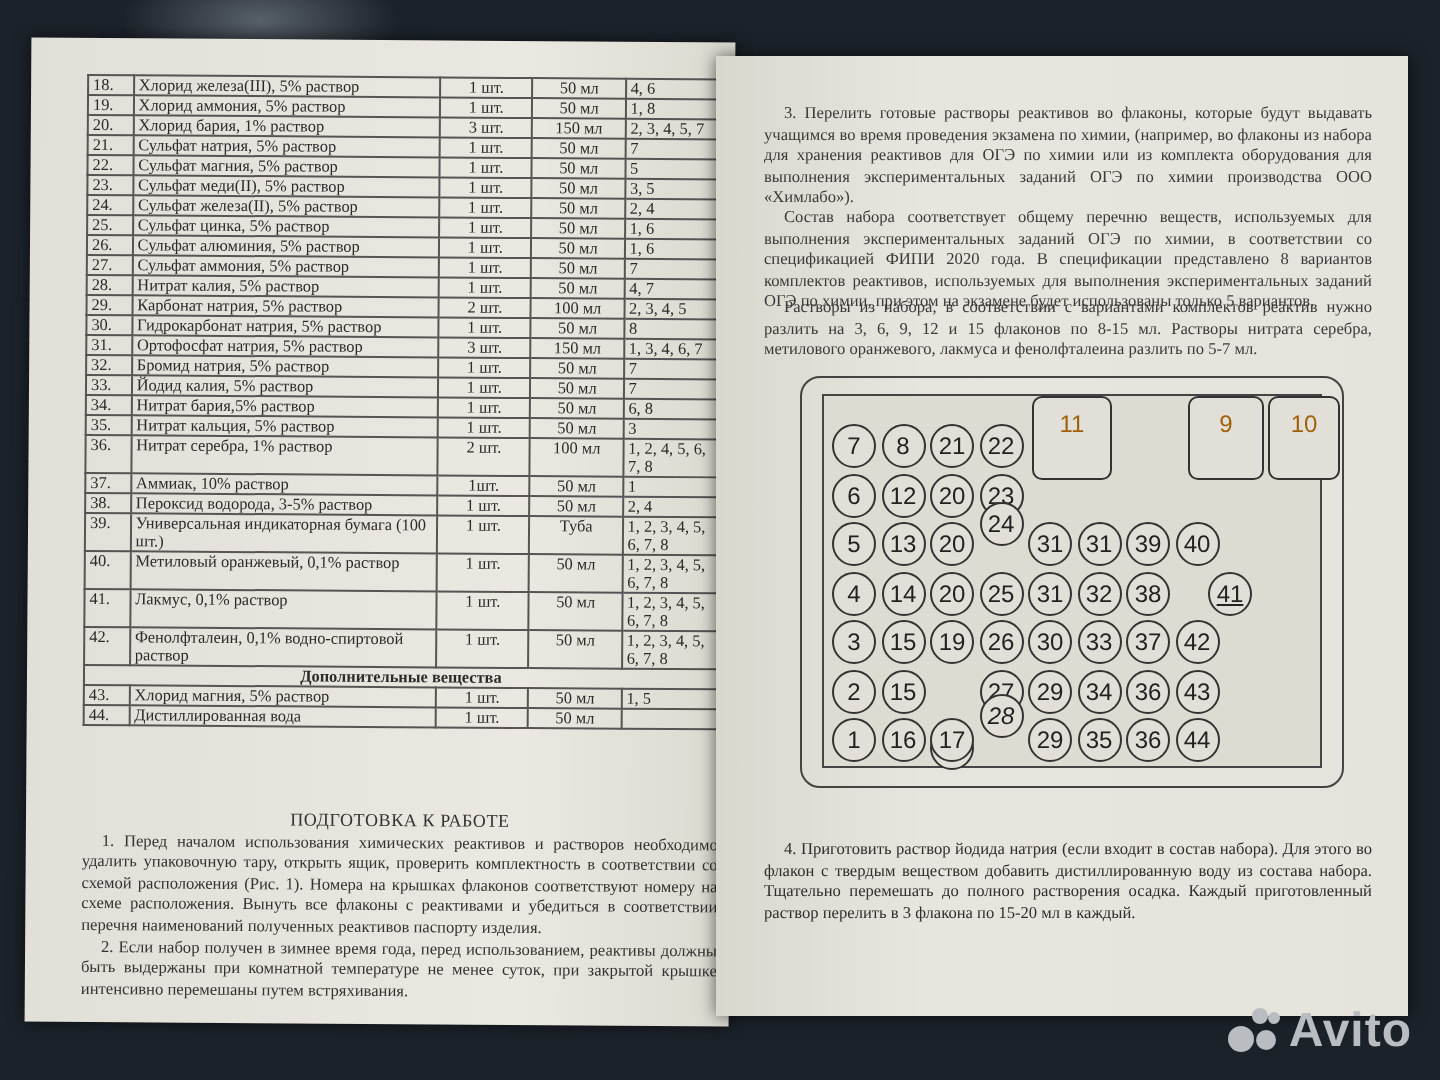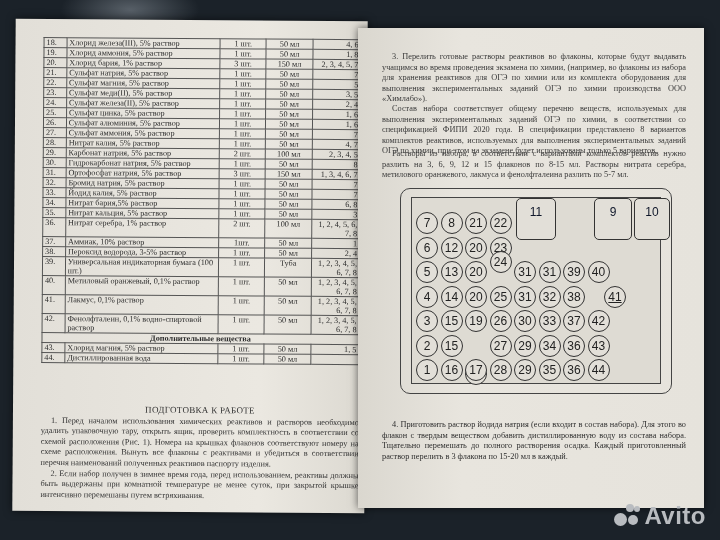--- a/index.html
+++ b/index.html
@@ -7,34 +7,34 @@
   .bg-glow{position:absolute;left:60px;top:-20px;width:140px;height:60px;border-radius:50%;background:radial-gradient(ellipse at center,rgba(200,210,220,.35),rgba(0,0,0,0) 70%);}
   .page{position:absolute;background:#e6e3dc;box-shadow:0 0 8px rgba(0,0,0,.6);}
   .page-left{left:14px;top:20px;width:352px;height:492px;background:linear-gradient(90deg,#e2dfd8,#ebe8e1 70%,#dcd9d1);transform:rotate(0.4deg);}
   .page-right{left:358px;top:28px;width:346px;height:480px;background:linear-gradient(90deg,#dad7cf,#e8e5de 30%,#e6e3dc);}
   table.reagents{position:absolute;left:28px;top:18px;width:318px;border-collapse:collapse;font-size:8.2px;color:#2b2b2b;line-height:9px;}
   table.reagents td{border:0.8px solid #555;padding:0 2px;vertical-align:top;}
   td.num{width:18px;text-align:left;}
   td.name{width:150px;}
   td.qty{width:42px;text-align:center;}
   td.vol{width:42px;text-align:center;}
-  td.var{width:44px;text-align:right;}
+  td.var{width:44px;text-align:left;}
   tr.section td{text-align:center;font-weight:bold;}
   .prep{position:absolute;left:28px;top:385px;width:318px;font-size:8.3px;color:#333;line-height:10.6px;text-align:justify;}
   .prep h3{margin:0 0 1px 0;font-size:9px;font-weight:normal;text-align:center;letter-spacing:.3px;}
   .prep p{margin:0;text-indent:10px;}
   .rtext{position:absolute;left:24px;width:304px;font-size:8.3px;color:#3a3a3a;line-height:10.6px;text-align:justify;}
   .rtext p{margin:0;text-indent:10px;}
   .r1{top:24px;}
   .r2{top:76px;}
   .r3{top:121px;}
   .box{position:absolute;left:42px;top:160px;width:270px;height:204px;border:1px solid #444;border-radius:10px;}
   .grid{position:absolute;left:10px;top:8px;width:248px;height:185px;border:1px solid #444;background:#dedbd3;}
   .cell{position:absolute;width:22px;height:22px;border:1px solid #333;border-radius:50%;background:#e2dfd8;font-family:"Liberation Sans",sans-serif;font-size:12px;color:#222;display:flex;align-items:center;justify-content:center;box-sizing:border-box;}
-  .sq{position:absolute;border:1px solid #333;border-radius:5px;background:#e2dfd8;font-family:"Liberation Sans",sans-serif;font-size:12px;color:#0f172a;display:flex;align-items:flex-start;justify-content:center;padding-top:6px;box-sizing:border-box;}
+  .sq{position:absolute;border:1px solid #333;border-radius:5px;background:#e2dfd8;font-family:"Liberation Sans",sans-serif;font-size:12px;color:#a16207;display:flex;align-items:flex-start;justify-content:center;padding-top:6px;box-sizing:border-box;}
   .caption{position:absolute;left:0;width:346px;top:374px;text-align:center;font-size:8.3px;color:#333;}
   .r4{top:392px;color:#2e2e2e;}
   .avito{position:absolute;right:14px;bottom:10px;display:flex;align-items:center;gap:4px;color:#b9bcc0;font-family:"Liberation Sans",sans-serif;font-size:24px;font-weight:bold;letter-spacing:.5px;}
   .avito-dots{position:relative;width:26px;height:24px;}
   .avito-dots span{position:absolute;border-radius:50%;background:#b9bcc0;}
 </style>
 </head>
 <body>
 
 <div class="bg-glow"></div>
@@ -295,21 +295,21 @@
         <div class="cell" style="left: 28.5px; top: 136.5px;">15</div>
         <div class="cell" style="left: 53px; top: 136.5px; margin-top: 28px;">18</div>
         <div class="cell" style="left: 77.5px; top: 136.5px;">27</div>
         <div class="cell" style="left: 102px; top: 136.5px;">29</div>
         <div class="cell" style="left: 126.5px; top: 136.5px;">34</div>
         <div class="cell" style="left: 151px; top: 136.5px;">36</div>
         <div class="cell" style="left: 175.5px; top: 136.5px;">43</div>
         <div class="cell" style="left: 4px; top: 161px;">1</div>
         <div class="cell" style="left: 28.5px; top: 161px;">16</div>
         <div class="cell" style="left: 53px; top: 161px;">17</div>
-        <div class="cell" style="left: 77.5px; top: 161px;">28</div>
+        <div class="cell" style="left: 77.5px; top: 149px; font-style: italic;">28</div>
         <div class="cell" style="left: 102px; top: 161px;">29</div>
         <div class="cell" style="left: 126.5px; top: 161px;">35</div>
         <div class="cell" style="left: 151px; top: 161px;">36</div>
         <div class="cell" style="left: 175.5px; top: 161px;">44</div>
       </div>
   </div>
   <div class="rtext r4">
       <p>4. Приготовить раствор йодида натрия (если входит в состав набора). Для этого во флакон с твердым веществом добавить дистиллированную воду из состава набора. Тщательно перемешать до полного растворения осадка. Каждый приготовленный раствор перелить в 3 флакона по 15-20 мл в каждый.</p>
     </div>
 </div>

